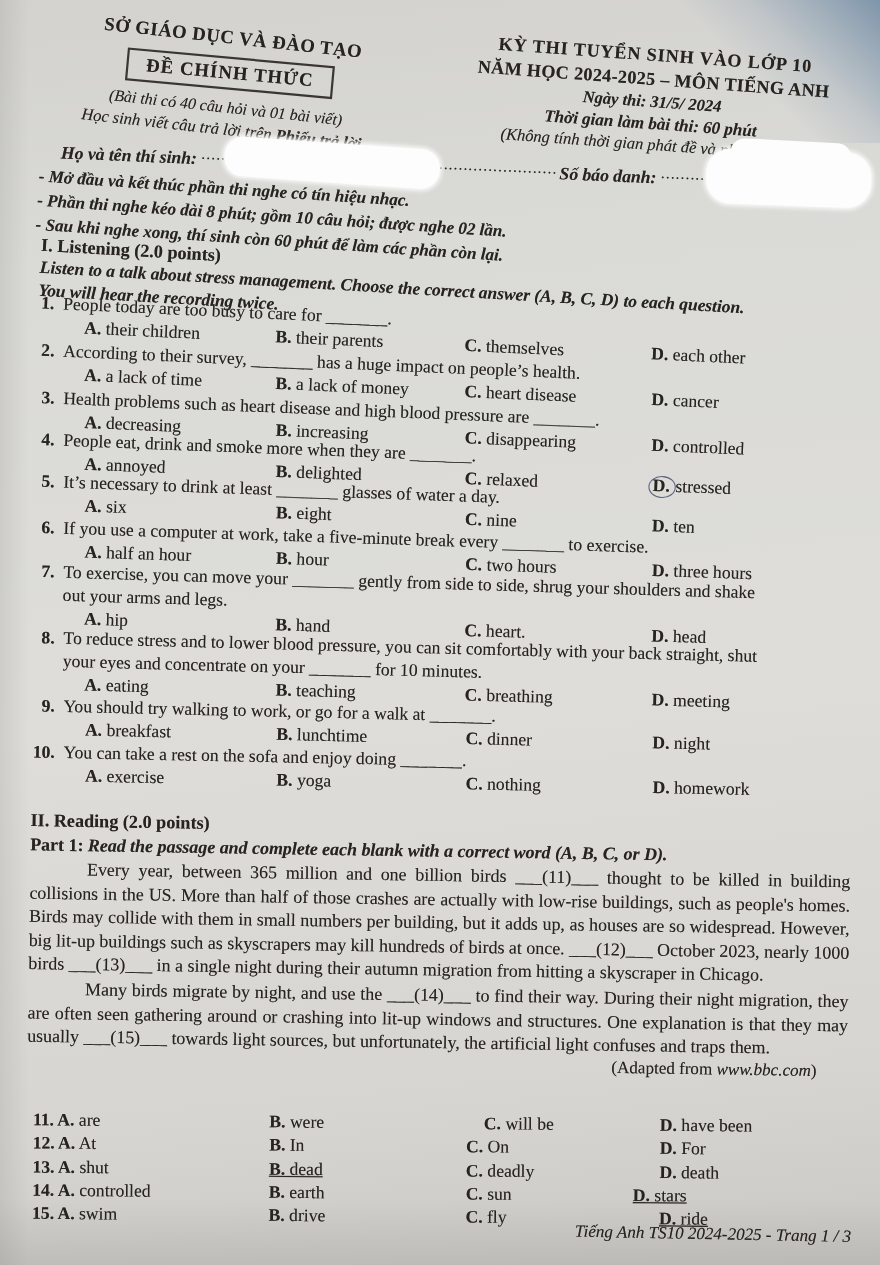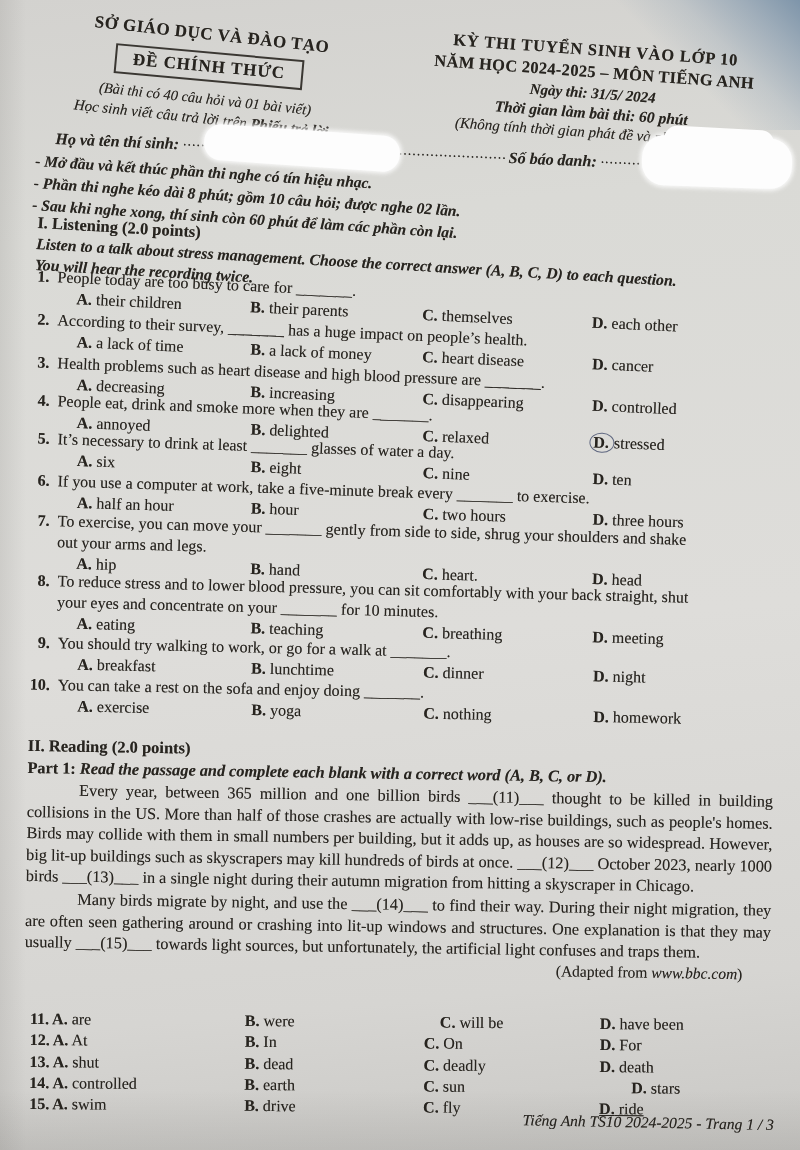--- a/index.html
+++ b/index.html
@@ -265,29 +265,29 @@
       <span class="item-cell" style="left: 600px;"><span class="optletter">D.</span><span> have been</span></span>
     </div>
     <div class="item-row" style="top: 21.3px;">
       <span class="item-cell" style="left: 30px;"><span class="item-num">12. </span><span class="optletter">A.</span><span> At</span></span>
       <span class="item-cell" style="left: 245px;"><span class="optletter">B.</span><span> In</span></span>
       <span class="item-cell" style="left: 424px;"><span class="optletter">C.</span><span> On</span></span>
       <span class="item-cell" style="left: 600px;"><span class="optletter">D.</span><span> For</span></span>
     </div>
     <div class="item-row" style="top: 42.6px;">
       <span class="item-cell" style="left: 30px;"><span class="item-num">13. </span><span class="optletter">A.</span><span> shut</span></span>
-      <span class="item-cell" style="left: 245px;"><span class="optletter">B.</span><span> dead</span></span>
+      <span class="item-cell" style="left: 245px; text-decoration: underline;"><span class="optletter">B.</span><span> dead</span></span>
       <span class="item-cell" style="left: 424px;"><span class="optletter">C.</span><span> deadly</span></span>
       <span class="item-cell" style="left: 600px;"><span class="optletter">D.</span><span> death</span></span>
     </div>
     <div class="item-row" style="top: 63.9px;">
       <span class="item-cell" style="left: 30px;"><span class="item-num">14. </span><span class="optletter">A.</span><span> controlled</span></span>
       <span class="item-cell" style="left: 245px;"><span class="optletter">B.</span><span> earth</span></span>
       <span class="item-cell" style="left: 424px;"><span class="optletter">C.</span><span> sun</span></span>
-      <span class="item-cell" style="left: 632px;"><span class="optletter">D.</span><span> stars</span></span>
+      <span class="item-cell" style="left: 576px; text-decoration: underline;"><span class="optletter">D.</span><span> stars</span></span>
     </div>
     <div class="item-row" style="top: 85.2px;">
       <span class="item-cell" style="left: 30px; text-align: right;"><span class="item-num">15. </span><span class="optletter">A.</span><span> swim</span></span>
       <span class="item-cell" style="left: 245px;"><span class="optletter">B.</span><span> drive</span></span>
       <span class="item-cell" style="left: 424px;"><span class="optletter">C.</span><span> fly</span></span>
       <span class="item-cell" style="left: 600px; text-decoration: underline;"><span class="optletter">D.</span><span> ride</span></span>
     </div>
   </div>
 
 <div class="abs footer soft">Tiếng Anh TS10 2024-2025 - Trang 1 / 3</div>

